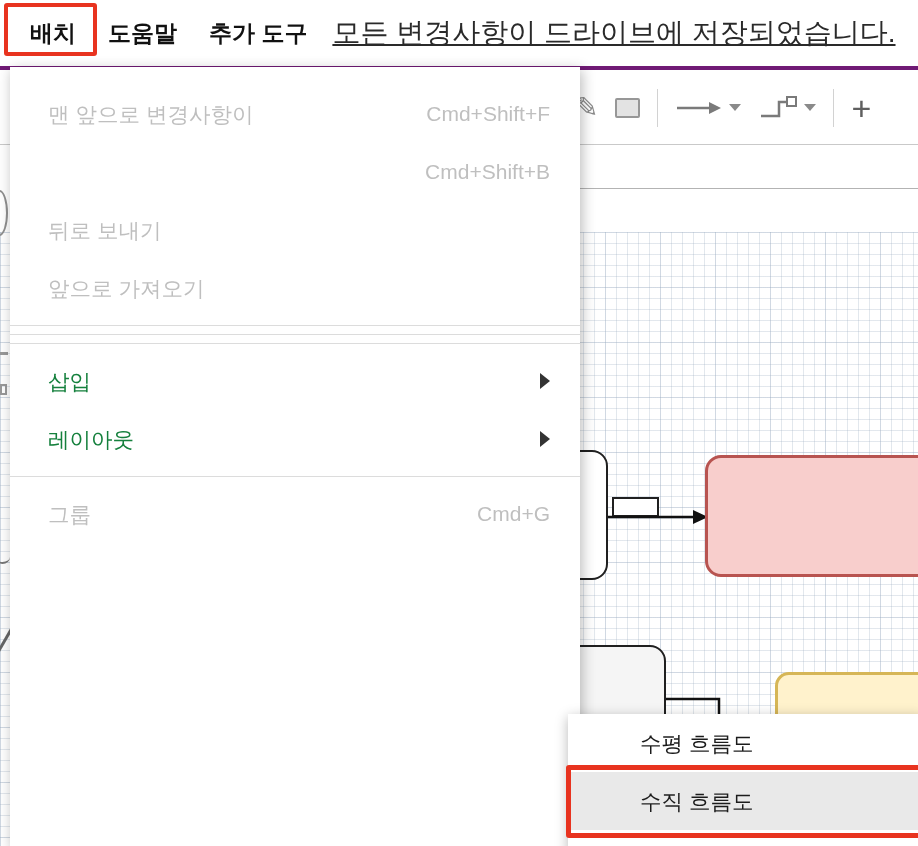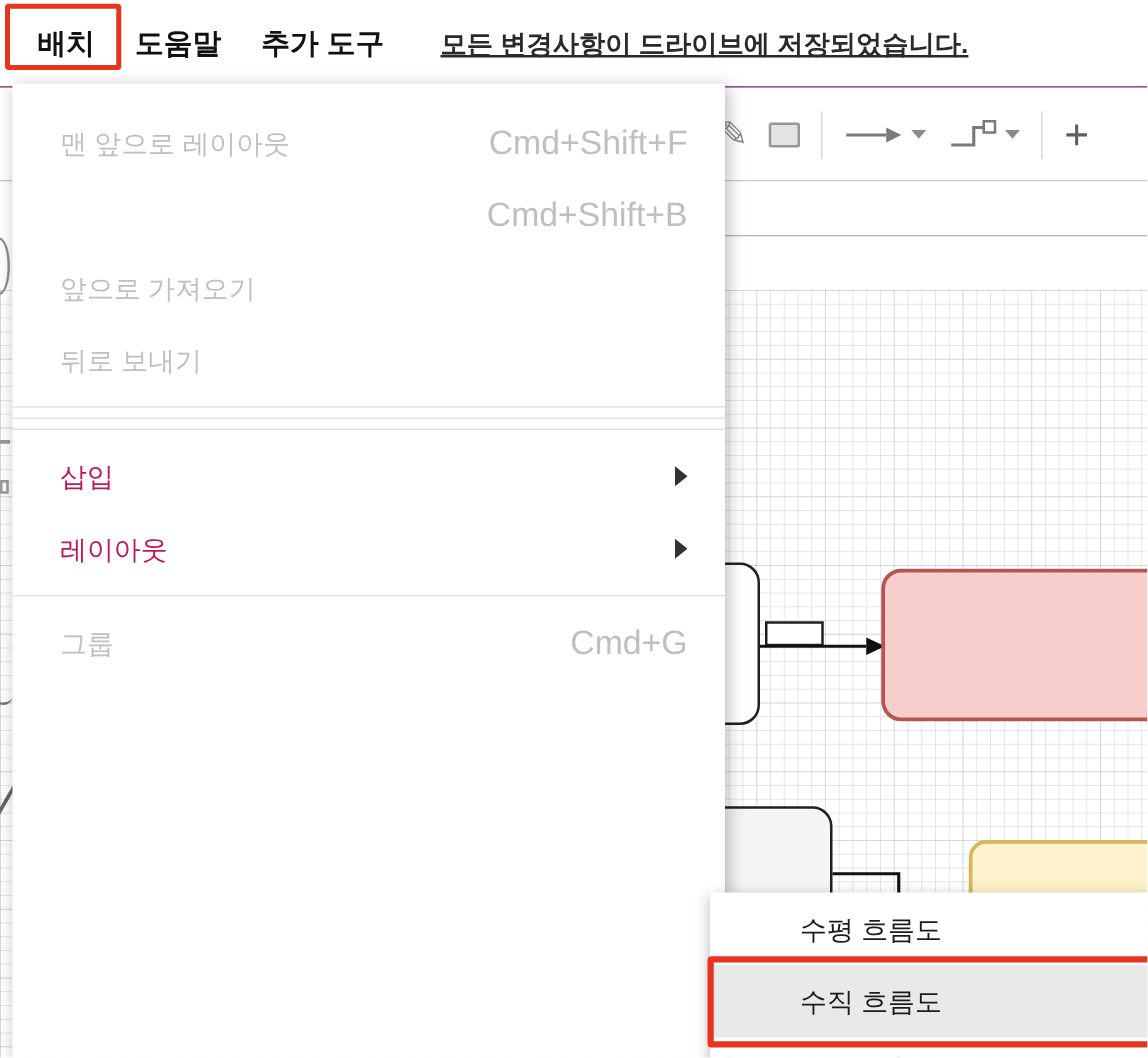--- a/index.html
+++ b/index.html
@@ -2,24 +2,24 @@
 <html><head>
 <meta charset="utf-8">
 <style>
   * { margin:0; padding:0; box-sizing:border-box; }
   html,body { width:918px; height:846px; overflow:hidden; background:#fff;
     font-family:"Liberation Sans", sans-serif; }
   #app { position:relative; width:918px; height:846px; overflow:hidden; background:#fff; }
 
   
   .menubar { position:absolute; top:0; left:0; right:0; height:70px; background:#fff;
-    display:flex; align-items:center; padding-left:14px; z-index:5; border-bottom:1px solid #701a75; }
+    display:flex; align-items:center; padding-left:14px; z-index:5; border-bottom:4px solid #701a75; }
   .mb-item { font-size:23px; font-weight:600; color:#111; padding:0 16px; height:54px;
     display:flex; align-items:center; cursor:default; }
-  .mb-status { margin-left:29px; font-size:21px; font-weight:700; color:#2a2a2a;
+  .mb-status { margin-left:9px; font-size:28px; font-weight:400; color:#2a2a2a;
     text-decoration:underline; white-space:nowrap; }
 
   
   .toolbar { position:absolute; top:71px; left:0; right:0; height:74px; background:#fff;
     border-bottom:1px solid #c9c9c9; z-index:4; }
   .tb-icons { position:absolute; left:575px; top:0; height:100%; display:flex;
     align-items:center; gap:17px; }
   .tb-pencil { font-size:28px; color:#8a8a8a; line-height:1; }
   .tb-shape { width:25px; height:20px; border:2px solid #979797; background:#e3e3e3; border-radius:2px; }
   .tb-sep { width:1px; height:38px; background:#d2d2d2; }
@@ -55,23 +55,23 @@
   .frag-bar { left:0; top:352px; width:8px; height:3px; background:#999; }
   .frag-box { left:0; top:384px; width:7px; height:11px; border:2px solid #999; }
   .frag-wave { left:-5px; top:550px; width:15px; height:14px; border-bottom:2.5px solid #777; border-radius:50%; }
   .frag-slash { left:3px; top:624px; width:3px; height:34px; background:#666; transform:rotate(30deg); }
 
   
   .dropdown { position:absolute; left:10px; top:67px; width:570px; min-height:782px;
     background:#fff; z-index:10; box-shadow:2px 3px 14px rgba(0,0,0,0.28);
     padding-top:18px; border-radius:0 0 3px 3px; }
   .mi { height:58px; display:flex; align-items:center; padding:0 30px 0 38px;
-    font-size:21.5px; color:#be185d; cursor:default; }
+    font-size:21.5px; color:#15803d; cursor:default; }
   .mi.disabled { color:#bfbfbf; }
-  .mi-shortcut { margin-left:auto; color:#bfbfbf; font-size:27px; }
+  .mi-shortcut { margin-left:auto; color:#bfbfbf; font-size:21px; }
   .mi-caret { margin-left:auto; width:0; height:0; border-top:8px solid transparent;
     border-bottom:8px solid transparent; border-left:10px solid #c3c3c3; }
   .mi-caret.dark { border-left-color:#333; }
   .m-sep { height:1px; background:#dcdcdc; margin:8px 0; }
 
   
   .submenu { position:absolute; left:568px; top:714px; width:355px; height:140px; background:#fff;
     z-index:11; box-shadow:0 3px 12px rgba(0,0,0,0.28); }
   .smi { height:58px; display:flex; align-items:center; padding-left:72px;
     font-size:21.5px; color:#1b1b1b; cursor:default; }
@@ -139,31 +139,31 @@
 
   <div class="frag frag-diag1"></div>
   <div class="frag frag-paren"></div>
   <div class="frag frag-bar"></div>
   <div class="frag frag-box"></div>
   <div class="frag frag-wave"></div>
   <div class="frag frag-slash"></div>
 
   <div class="dropdown">
     <div class="mi disabled">
-      <span>맨 앞으로 레이아웃</span>
+      <span>맨 앞으로 변경사항이</span>
       <span class="mi-shortcut">Cmd+Shift+F</span>
     </div>
     <div class="mi disabled">
       <span class="mi-shortcut">Cmd+Shift+B</span>
     </div>
     <div class="mi disabled">
-      <span>앞으로 가져오기</span>
+      <span>뒤로 보내기</span>
     </div>
     <div class="mi disabled">
-      <span>뒤로 보내기</span>
+      <span>앞으로 가져오기</span>
     </div>
     <div class="m-sep"></div>
     <div class="m-sep"></div>
     <div class="m-sep"></div>
     <div class="mi">
       <span>삽입</span>
       <span class="mi-caret dark"></span>
     </div>
     <div class="mi">
       <span>레이아웃</span>

